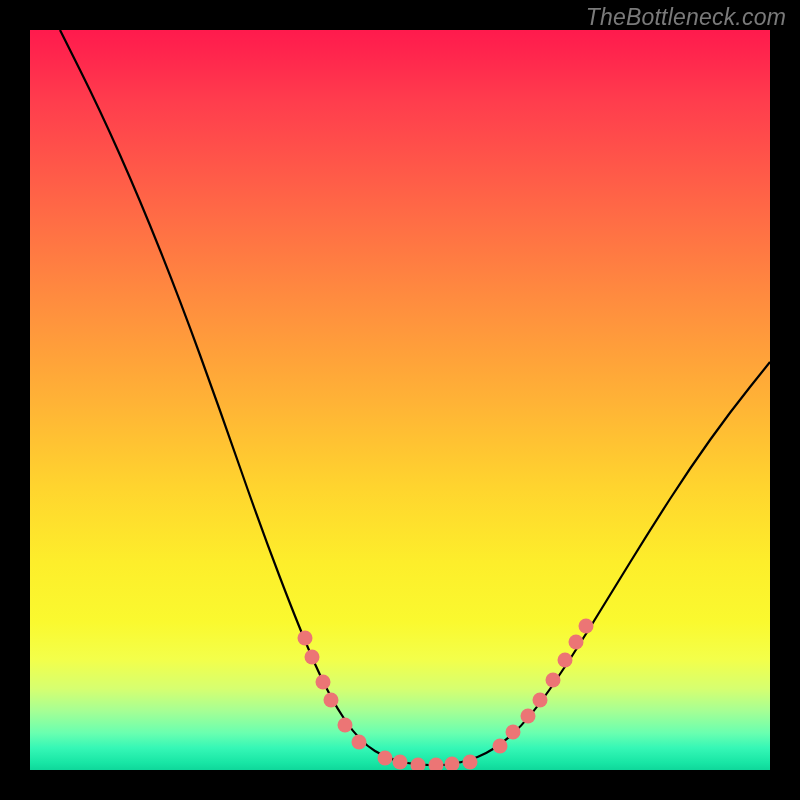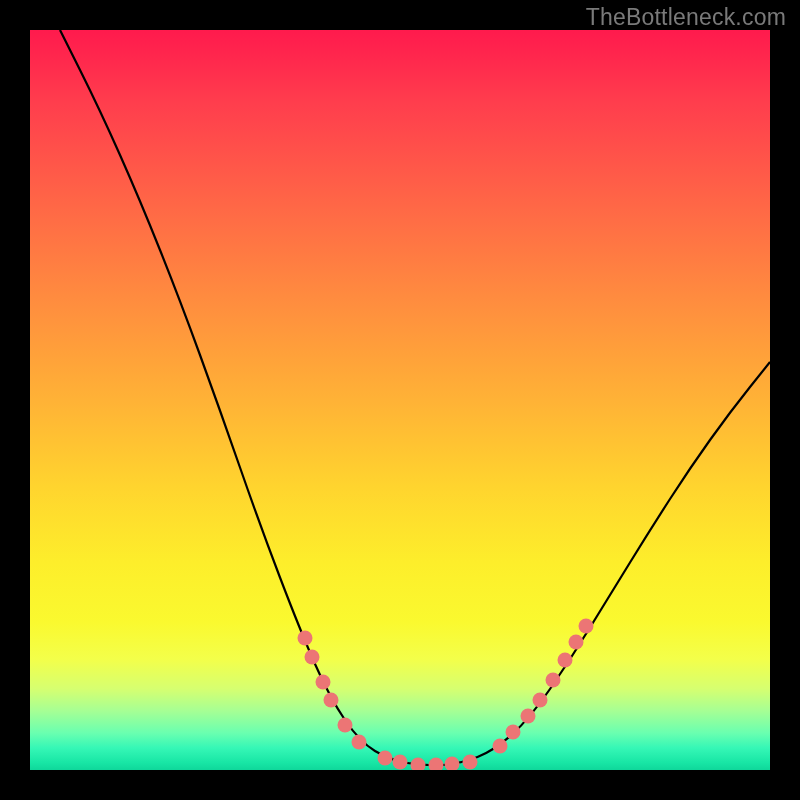--- a/index.html
+++ b/index.html
@@ -2,20 +2,21 @@
 <html><head>
 <meta charset="utf-8">
 <style>
   * { margin: 0; padding: 0; box-sizing: border-box; }
   html, body { width: 800px; height: 800px; background: #000; overflow: hidden; }
   .container {
     position: relative;
     width: 800px;
     height: 800px;
     background: #000;
+    font-style: italic;
   }
   .watermark {
     position: absolute;
     top: 4px;
     right: 14px;
     color: #7a7a7a;
     font-family: Arial, Helvetica, sans-serif;
     font-size: 23px;
     letter-spacing: 0.2px;
     z-index: 5;

